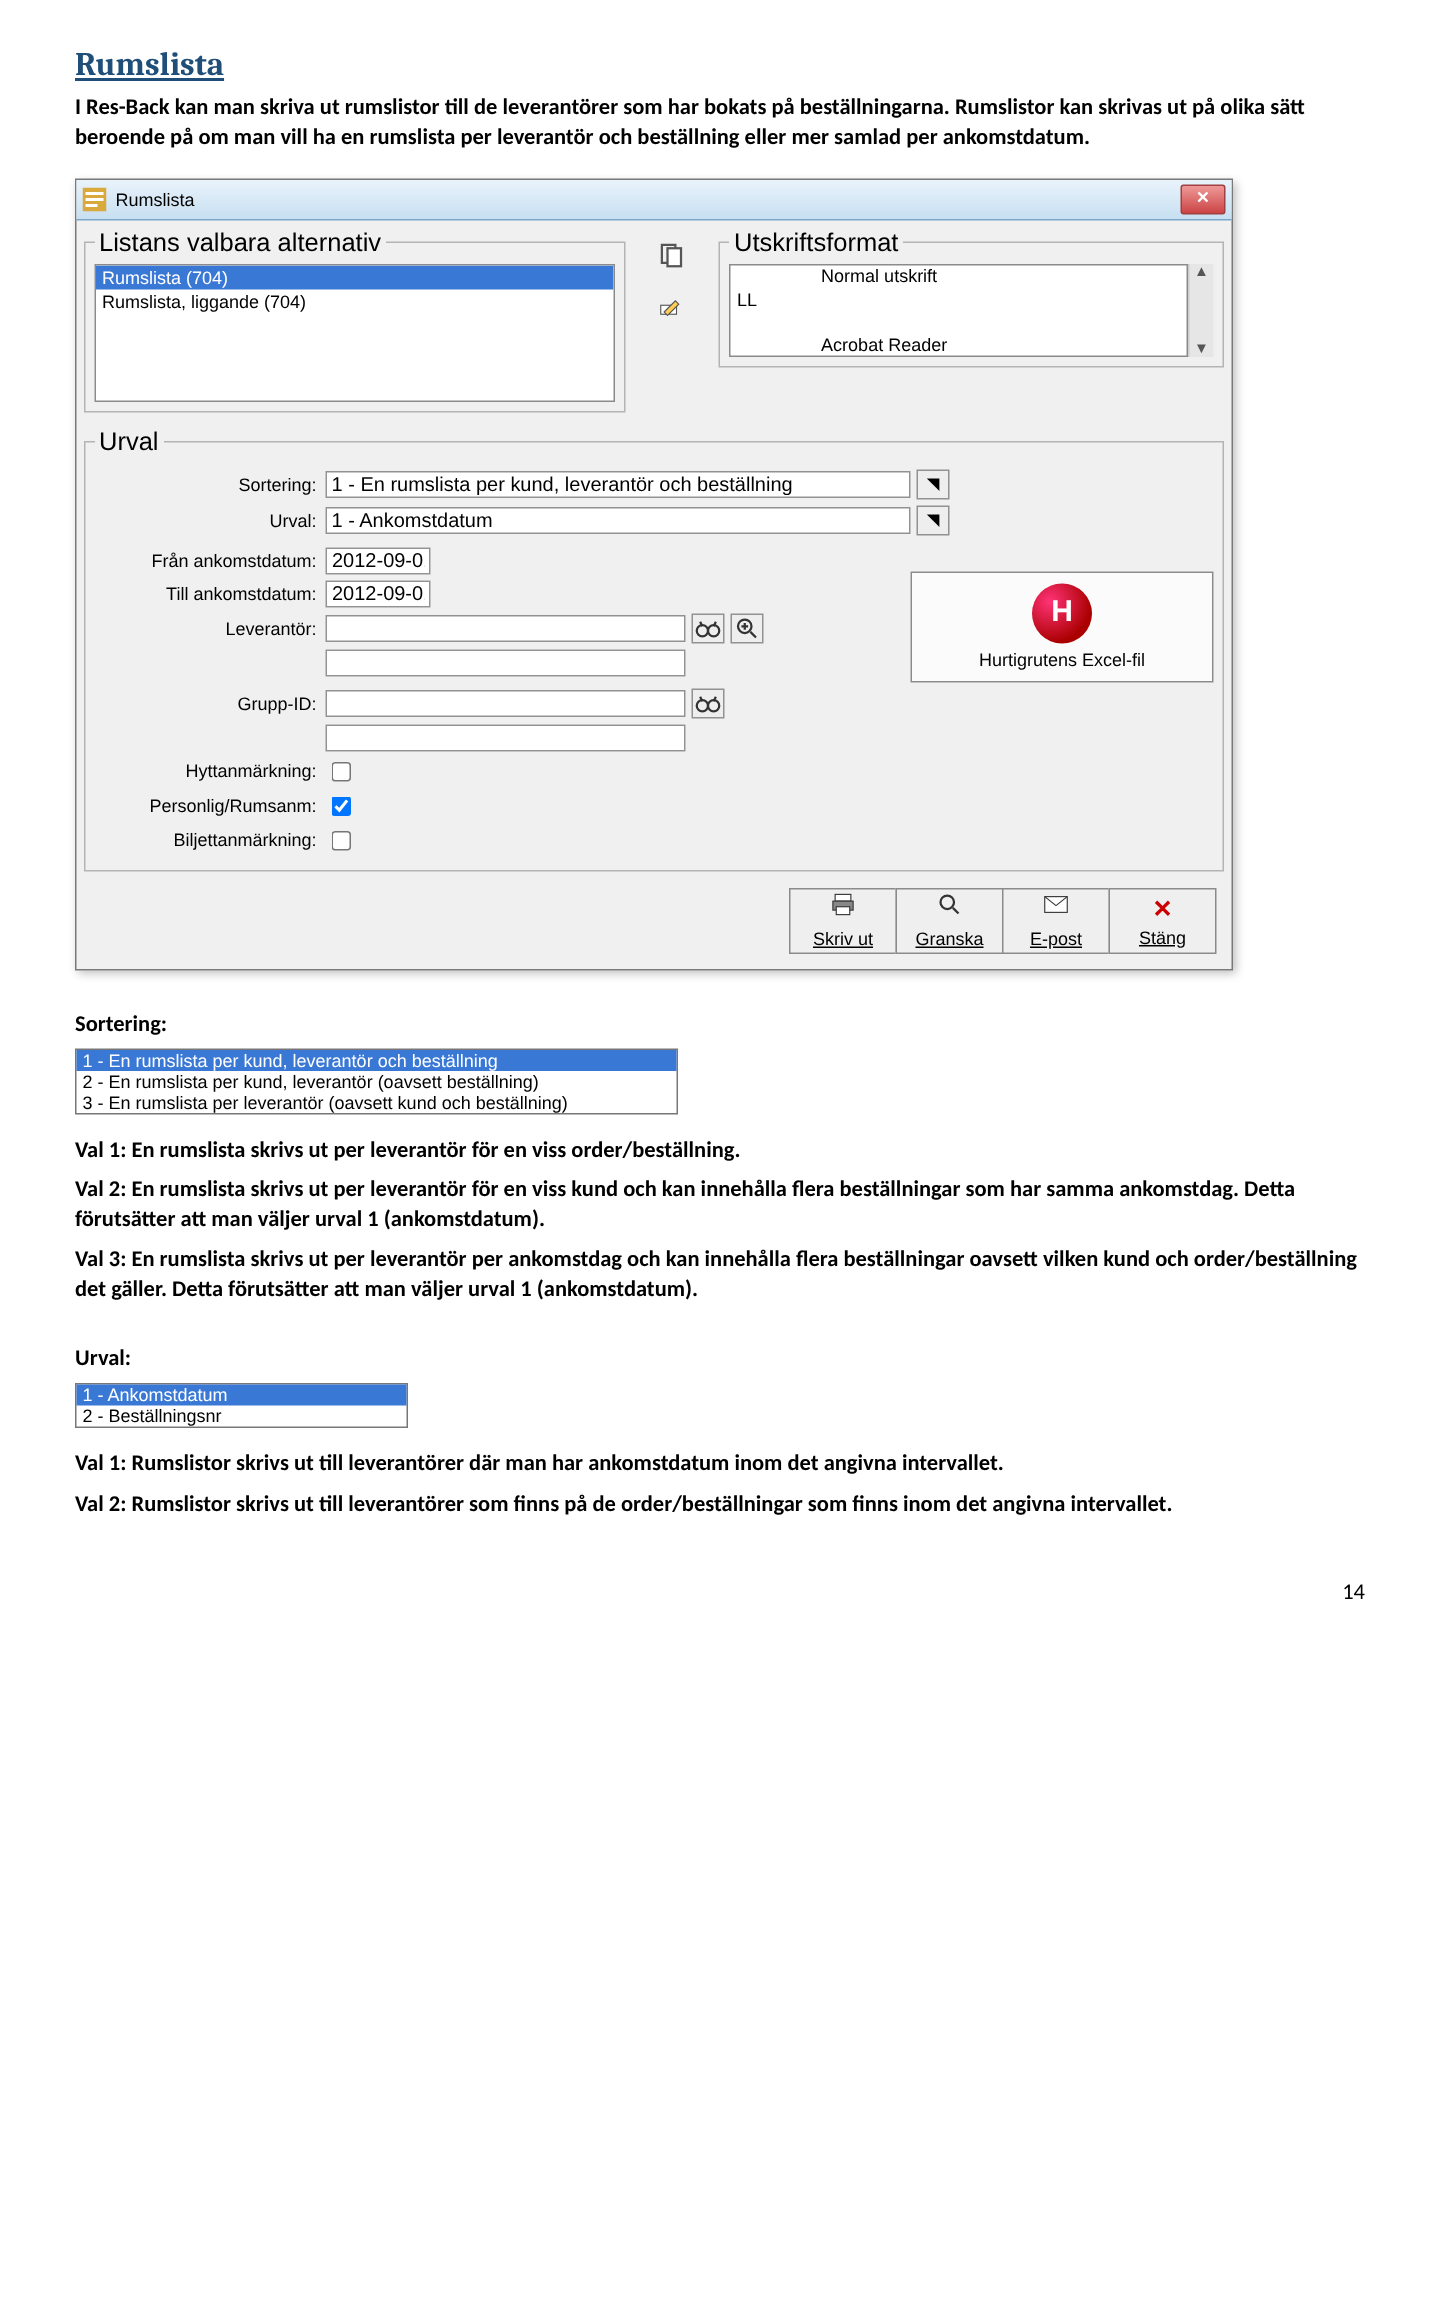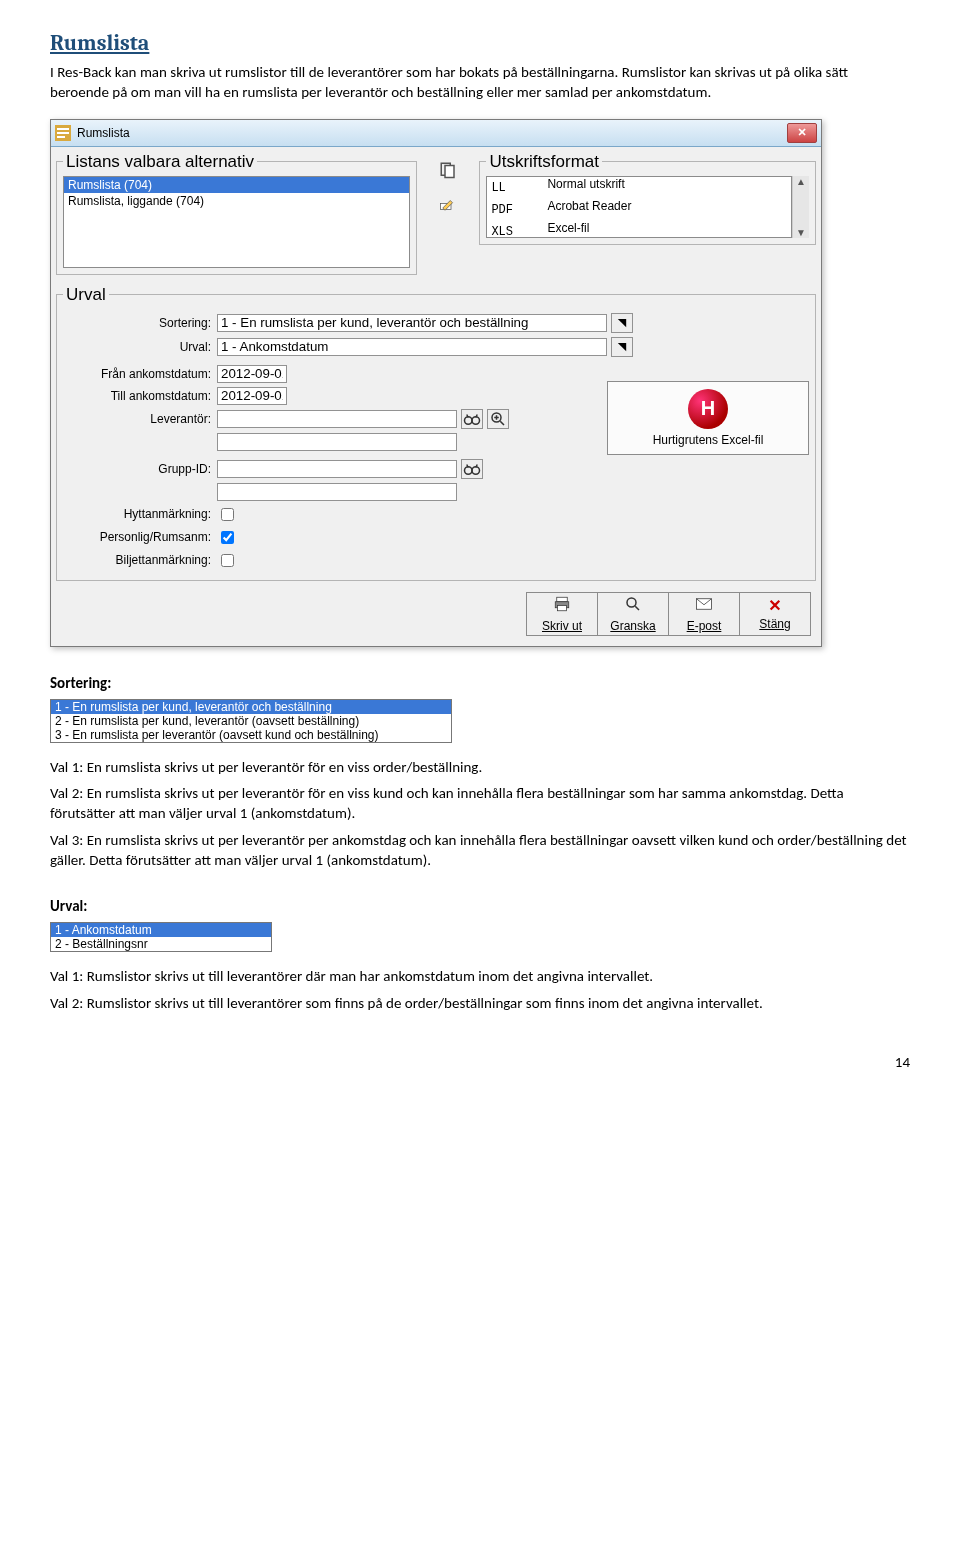--- a/index.html
+++ b/index.html
@@ -13,21 +13,21 @@
     box-sizing: border-box;
   }
   h1 {
     font-family: Cambria, Georgia, serif;
     color: #1f4e79;
     font-size: 22px;
     margin: 0 0 4px 0;
     text-decoration: underline;
     font-weight: bold;
   }
-  p { margin: 6px 0; line-height: 1.35; }
+  p { margin: 6px 0; line-height: 1.35; font-weight: bold; }
   .section-label { font-weight: bold; margin-top: 26px; }
   .page-number { text-align: right; margin-top: 40px; font-size: 15px; }
 
   
   .dialog {
     width: 770px;
     margin: 16px 0;
     border: 1px solid #7a7a7a;
     font-family: Tahoma, Arial, sans-serif;
     font-size: 12px;
@@ -87,21 +87,21 @@
 
   .format-list {
     background: #fff;
     border: 1px solid #8b8b8b;
     height: 60px;
     overflow: hidden;
     display:flex;
     flex-direction:column;
   }
   .format-row { display:flex; }
-  .format-row .code { width: 48px; padding: 4px 4px; font-family: Liberation Mono, monospace; }
+  .format-row .code { width: 48px; padding: 16px 4px; }
   .format-row .desc { flex:1; padding: 0 4px; }
   .scroll-stub {
     width: 16px;
     background: #e6e6e6;
     border-left: 1px solid #ccc;
     display:flex; flex-direction:column; justify-content:space-between;
   }
   .scroll-arrow {
     text-align:center; font-size:10px; color:#555; cursor:default;
   }

